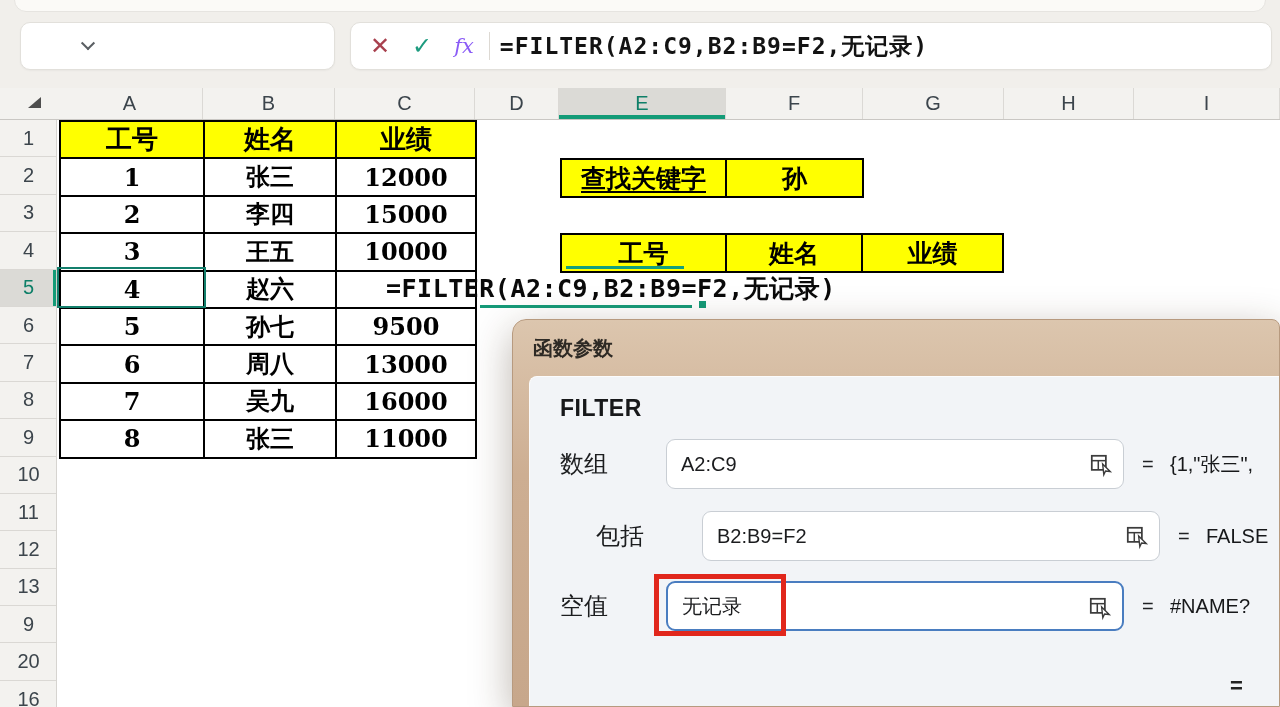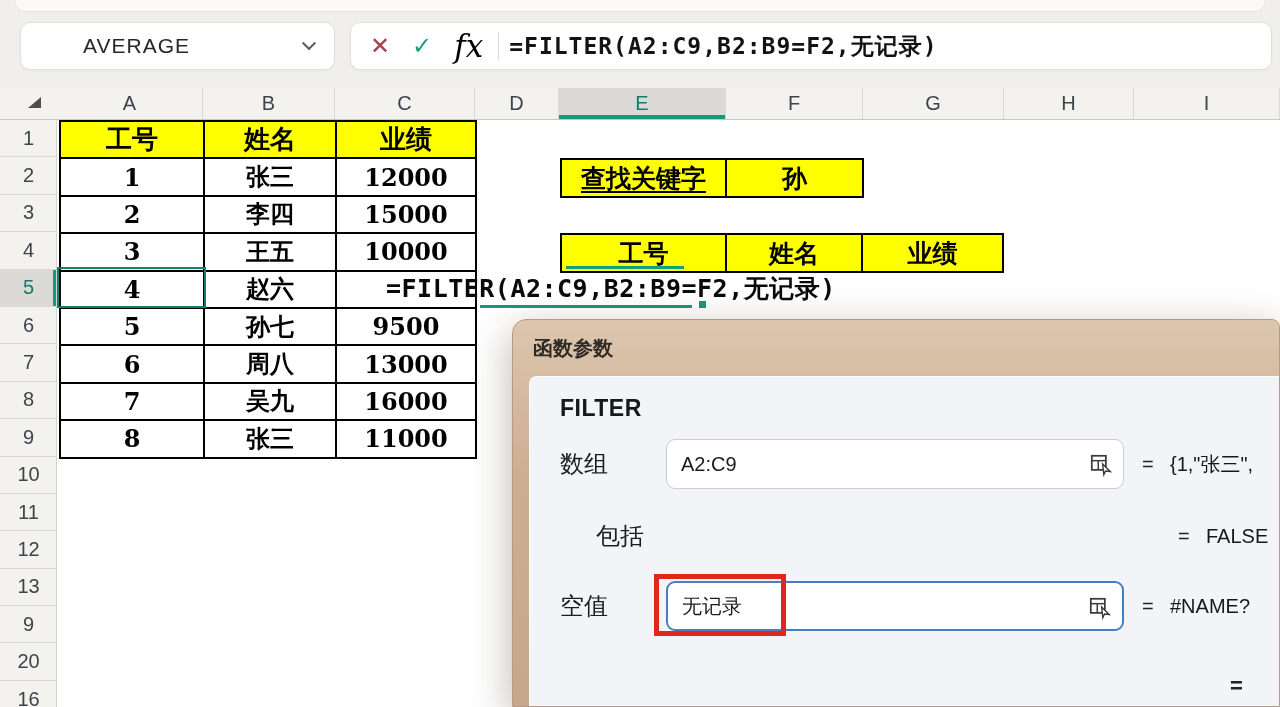--- a/index.html
+++ b/index.html
@@ -20,21 +20,21 @@
   .name-box .nb-text{ font-size:21px; color:#25282b; letter-spacing:1px; flex:1; }
   .chev{ width:10px; height:10px; border-right:2px solid #5a5f63; border-bottom:2px solid #5a5f63; transform:rotate(45deg) translate(-2px,-2px); }
   .formula-bar{
     position:absolute; left:350px; top:22px; width:922px; height:48px;
     background:#fff; border:1px solid #e2e0db; border-radius:10px;
     display:flex; align-items:center; box-shadow:0 1px 2px rgba(0,0,0,.04);
   }
   .fb-ico{ font-size:24px; line-height:1; padding:0 11px; cursor:pointer; }
   .fb-cancel{ color:#a8404e; margin-left:8px; }
   .fb-ok{ color:#1d9b7f; }
-  .fb-fx{ font-family:"DejaVu Serif", serif; font-style:italic; font-size:31px; color:#000000; }
+  .fb-fx{ font-family:"DejaVu Serif", serif; font-style:italic; font-size:21px; color:#8b5cf6; }
   .fb-sep{ width:1px; height:28px; background:#ddd9d3; margin:0 10px 0 4px; }
   .fb-formula{ font-family:"DejaVu Sans Mono", monospace; font-weight:600; font-size:23px; color:#131313; letter-spacing:1px; white-space:nowrap; }
   
   .col-headers{ position:absolute; left:0; top:88px; width:1280px; height:32px; background:#f3f2ef; border-bottom:1px solid #c9c7c3; }
   .col-cell{ position:absolute; top:0; height:31px; display:flex; align-items:center; justify-content:center;
     font-size:20px; color:#3c454c; border-right:1px solid #dbd9d5; cursor:default; }
   .col-cell.sel{ background:#dbdad6; color:#0e7f68; box-shadow:inset 0 -4px 0 #139b77; }
   .corner{ position:absolute; left:0; top:0; width:57px; height:31px; }
   .corner .tri{ position:absolute; right:16px; top:9px; width:0; height:0;
     border-bottom:11px solid #4e4e4e; border-left:13px solid transparent; }
@@ -90,21 +90,20 @@
   .red-box{ position:absolute; left:654px; top:574px; width:132px; height:62px; border:5px solid #e1271c; z-index:30; pointer-events:none; }
 </style>
 </head>
 <body>
 
 <div class="screen">
 
   <div class="topbar">
     <div class="top-hint"></div>
     <div class="name-box">
-      <span class="nb-text">AVERAGE</span>
       <span class="chev"></span>
     </div>
     <div class="formula-bar">
       <span class="fb-ico fb-cancel">✕</span>
       <span class="fb-ico fb-ok">✓</span>
       <span class="fb-ico fb-fx">fx</span>
       <span class="fb-sep"></span>
       <span class="fb-formula">=FILTER(A2:C9,B2:B9=F2,无记录)</span>
     </div>
   </div>
@@ -229,20 +228,29 @@
             <line x1="9.5" y1="8" x2="9.5" y2="16.5" stroke="#3c3c3c" stroke-width="1.4"></line>
             <path d="M13.5 11 L20.5 18 L16.2 17.5 L14.6 21 Z" fill="#fff" stroke="#3c3c3c" stroke-width="1.3"></path>
           </svg>
         </div>
         <div class="f-eq">=</div>
         <div class="f-res">{1,"张三",</div>
       </div>
 
       <div class="f-row" style="top:134px;margin-left:36px;">
         <div class="lbl">包括</div>
+        <div class="f-input">
+          <span class="ival">B2:B9=F2</span>
+          <svg class="picker" viewBox="0 0 24 24">
+            <rect x="3.5" y="3.5" width="13" height="13" fill="#fff" stroke="#3c3c3c" stroke-width="1.6"></rect>
+            <line x1="3.5" y1="8" x2="16.5" y2="8" stroke="#3c3c3c" stroke-width="1.4"></line>
+            <line x1="9.5" y1="8" x2="9.5" y2="16.5" stroke="#3c3c3c" stroke-width="1.4"></line>
+            <path d="M13.5 11 L20.5 18 L16.2 17.5 L14.6 21 Z" fill="#fff" stroke="#3c3c3c" stroke-width="1.3"></path>
+          </svg>
+        </div>
         <div class="f-eq">=</div>
         <div class="f-res">FALSE</div>
       </div>
 
       <div class="f-row" style="top:204px;">
         <div class="lbl">空值</div>
         <div class="f-input focused">
           <span class="ival">无记录</span>
           <svg class="picker" viewBox="0 0 24 24">
             <rect x="3.5" y="3.5" width="13" height="13" fill="#fff" stroke="#3c3c3c" stroke-width="1.6"></rect>

